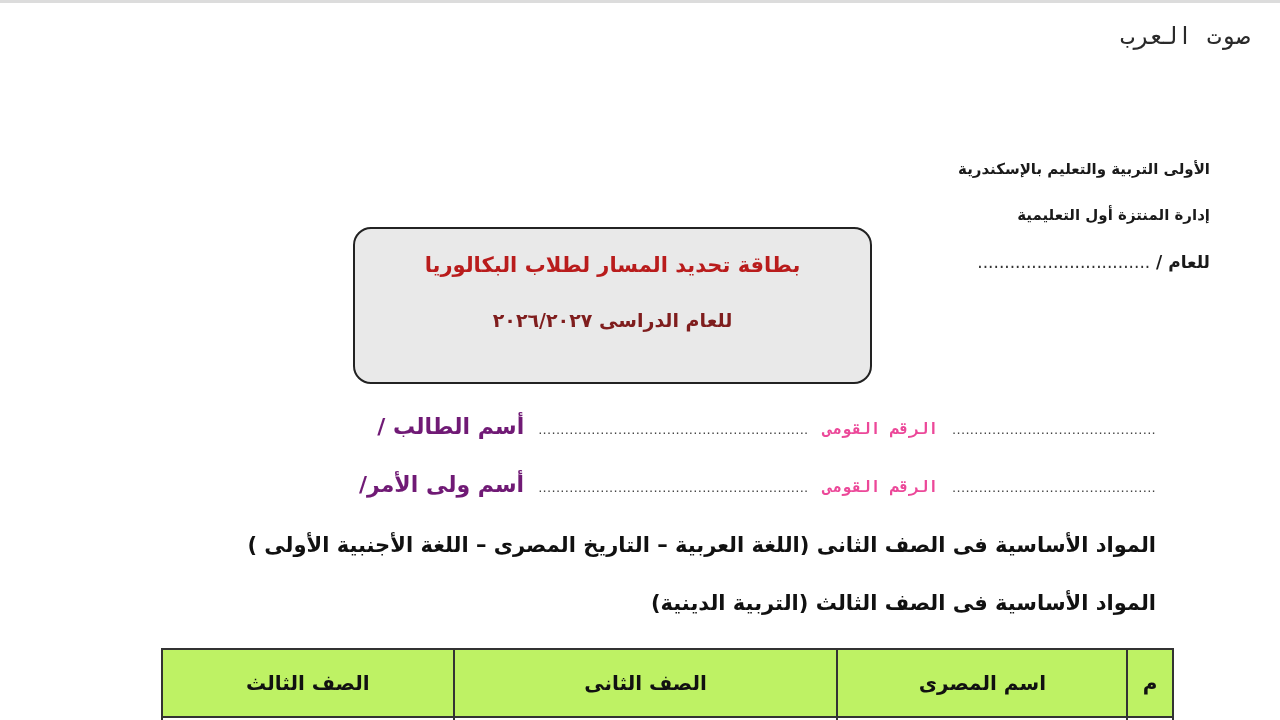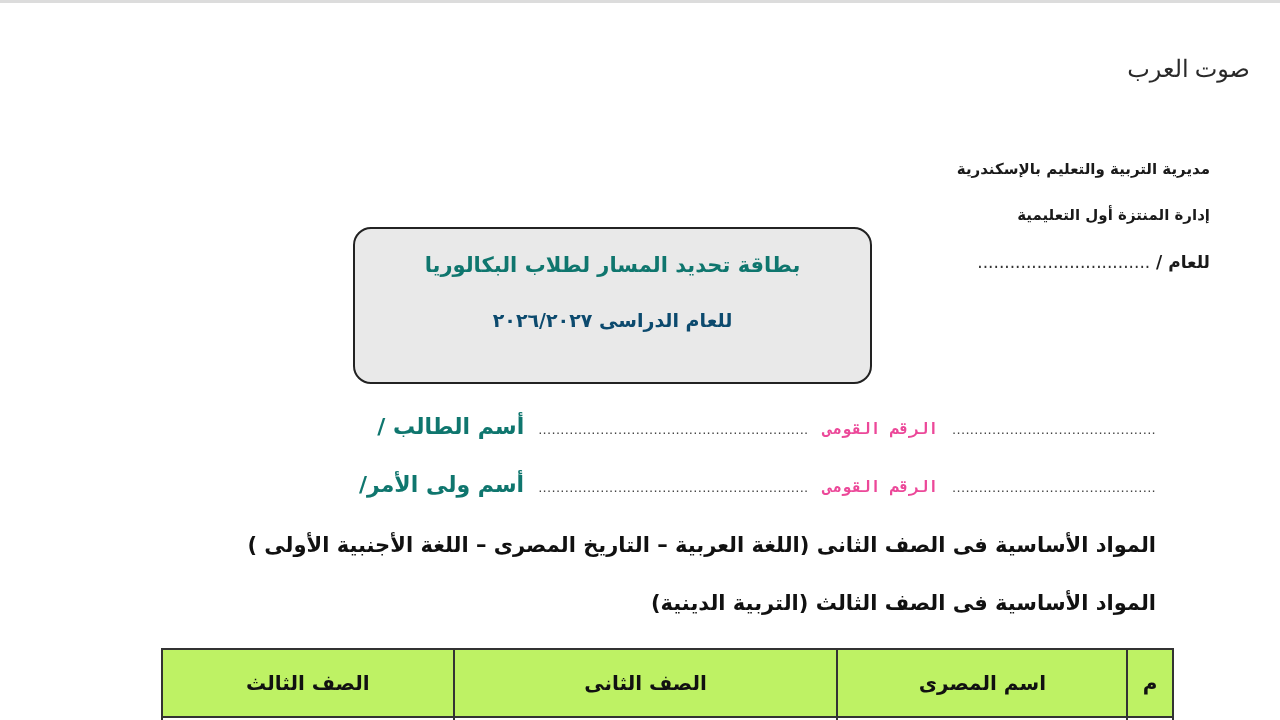--- a/index.html
+++ b/index.html
@@ -5,51 +5,51 @@
   html, body { margin:0; padding:0; }
   body {
     width:1280px; height:720px; overflow:hidden; position:relative;
     background:#ffffff;
     font-family:"DejaVu Sans", "Liberation Sans", sans-serif;
     color:#111;
   }
   .topline { position:absolute; left:0; top:0; width:1280px; height:3px; background:#dcdcdc; }
   .watermark {
     position:absolute; right:30px; top:22px;
-    font-family:Liberation Serif, serif; font-weight:300;
-    font-size:24px; color:#2a2a2a; direction:rtl; letter-spacing:0.5px;margin-top:33px;
+    font-family:Liberation Mono, monospace; font-weight:300;
+    font-size:24px; color:#2a2a2a; direction:rtl; letter-spacing:0.5px;
   }
   .rtl { direction:rtl; unicode-bidi:isolate; }
   .hdr-line {
     position:absolute; right:70px; font-weight:bold; font-size:15px; color:#1a1a1a; white-space:nowrap;
   }
   .hdr1 { top:160px; }
   .hdr2 { top:206px; letter-spacing:1.5px; }
   .hdr3 { top:252px; font-size:17px; }
   .dots { color:#333; letter-spacing:0px; font-weight:normal; }
   .title-box {
     position:absolute; left:353px; top:227px; width:515px; height:153px;
     border:2.5px solid #222; border-radius:18px;
     background:#e9e9e9;
   }
   .title-main {
     position:absolute; top:24px; left:0; right:0; text-align:center;
-    font-size:21px; font-weight:bold; color:#0f766e;
+    font-size:21px; font-weight:bold; color:#b91c1c;
   }
   .title-sub {
     position:absolute; top:80px; left:0; right:0; text-align:center;
-    font-size:19px; font-weight:bold; color:#0c4a6e;
+    font-size:19px; font-weight:bold; color:#7f1d1d;
   }
   .field-row {
     position:absolute; right:124px; white-space:nowrap;
     display:flex; flex-direction:row-reverse; align-items:baseline; gap:14px;
   }
   .field-row.r1 { top:414px; }
   .field-row.r2 { top:472px;margin-left:12px; }
-  .field-label { font-size:22px; font-weight:bold; color:#0f766e; }
+  .field-label { font-size:22px; font-weight:bold; color:#701a75; }
   .field-dots { font-size:13px; color:#444; letter-spacing:0.3px; }
   .nid-label { font-size:16px; font-weight:bold; color:#ec4899;font-family:Liberation Mono, monospace; }
   .subject-line {
     position:absolute; right:124px; font-size:21px; font-weight:bold; color:#111; white-space:nowrap;
   }
   .s1 { top:533px; }
   .s2 { top:591px; }
   table.path-table {
     position:absolute; left:161px; top:648px; width:1013px;
     border-collapse:collapse; direction:rtl;
@@ -64,21 +64,21 @@
   .col-g3 { width:292px; }
   table.path-table td { border:2px solid #333; height:30px; }
 </style>
 </head>
 <body>
 
 <div class="topline"></div>
 
 <div class="watermark">صوت العرب</div>
 
-<div class="hdr-line hdr1 rtl">مديرية التربية والتعليم بالإسكندرية</div>
+<div class="hdr-line hdr1 rtl">الأولى التربية والتعليم بالإسكندرية</div>
 <div class="hdr-line hdr2 rtl">إدارة المنتزة أول التعليمية</div>
 <div class="hdr-line hdr3 rtl">
   <span>للعام /</span>
   <span class="dots">................................</span>
 </div>
 
 <div class="title-box">
   <div class="title-main rtl">بطاقة تحديد المسار لطلاب البكالوريا</div>
   <div class="title-sub rtl">للعام الدراسى ٢٠٢٦/٢٠٢٧</div>
 </div>

